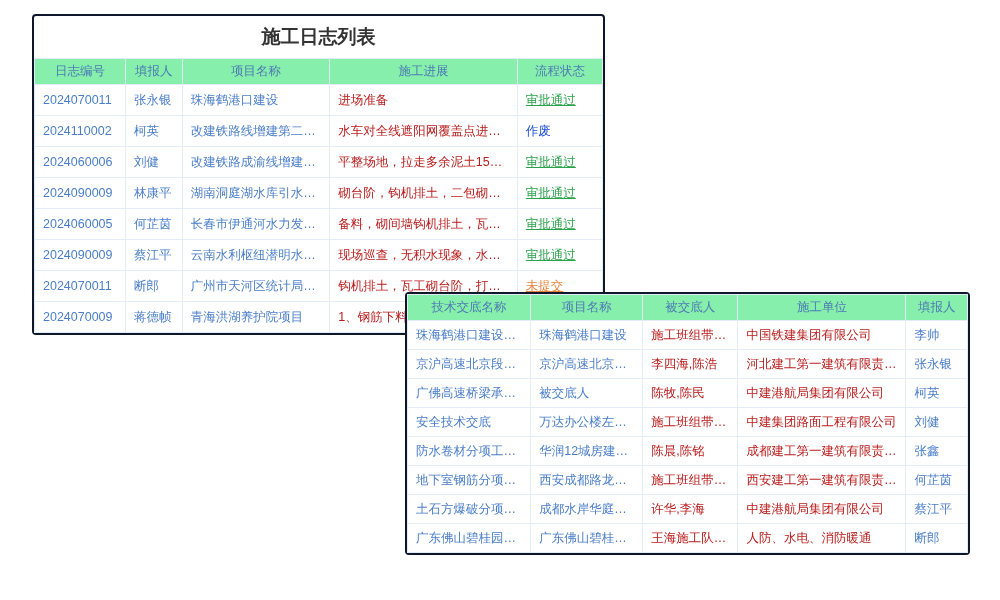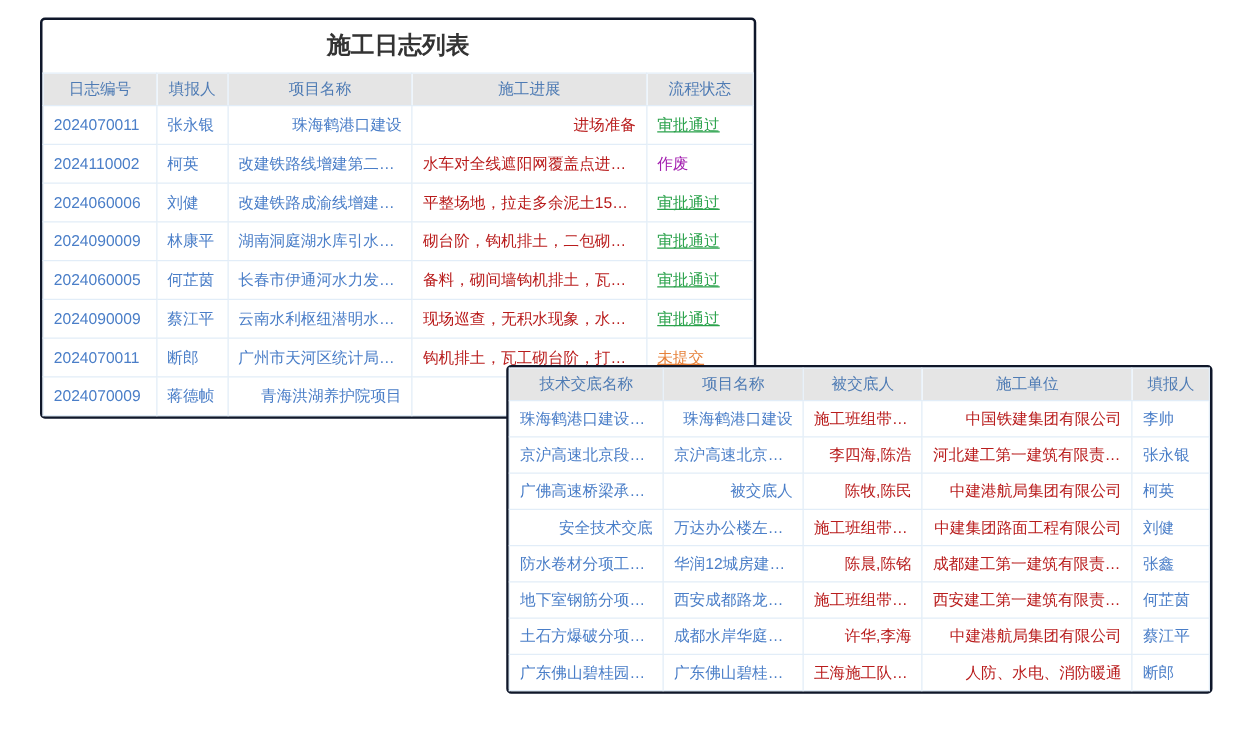--- a/index.html
+++ b/index.html
@@ -55,39 +55,39 @@
     border: 1px solid #e2edf8;
     font-size: 12.5px;
     padding: 0 8px;
     overflow: hidden;
     white-space: nowrap;
     text-overflow: ellipsis;
     box-sizing: border-box;
   }
 
   .tbl thead th {
-    background: #e5e5e5;
+    background: #86efac;
     color: #4e7bb4;
     font-weight: normal;
     text-align: center;
     height: 26px;
   }
 
   .panel-log .tbl tbody td { height: 31px; }
   .panel-disclosure .tbl tbody td { height: 29px; }
 
   .c-center { text-align: left; }
-  .c-left { text-align: right; }
+  .c-left { text-align: left; }
 
   .c-link { color: #4a7ec8; cursor: pointer; }
   .c-text { color: #b91c1c; margin-top: 12px; }
 
   .c-status { cursor: pointer; }
   .st-approved { color: #2ba24c; text-decoration: underline; }
-  .st-voided { color: #a21caf; }
+  .st-voided { color: #1d4ed8; }
   .st-unsubmitted { color: #e6813a; text-decoration: underline; }
   .st-none { }
 
   
   .panel-log col.w1 { width: 16%; }
   .panel-log col.w2 { width: 10%; }
   .panel-log col.w3 { width: 26%; }
   .panel-log col.w4 { width: 33%; }
   .panel-log col.w5 { width: 15%; }
 

